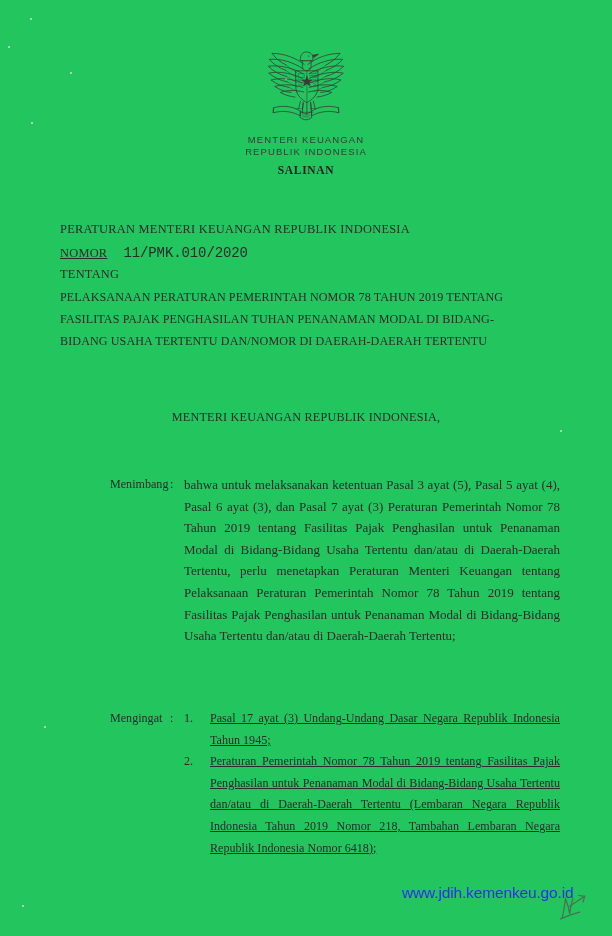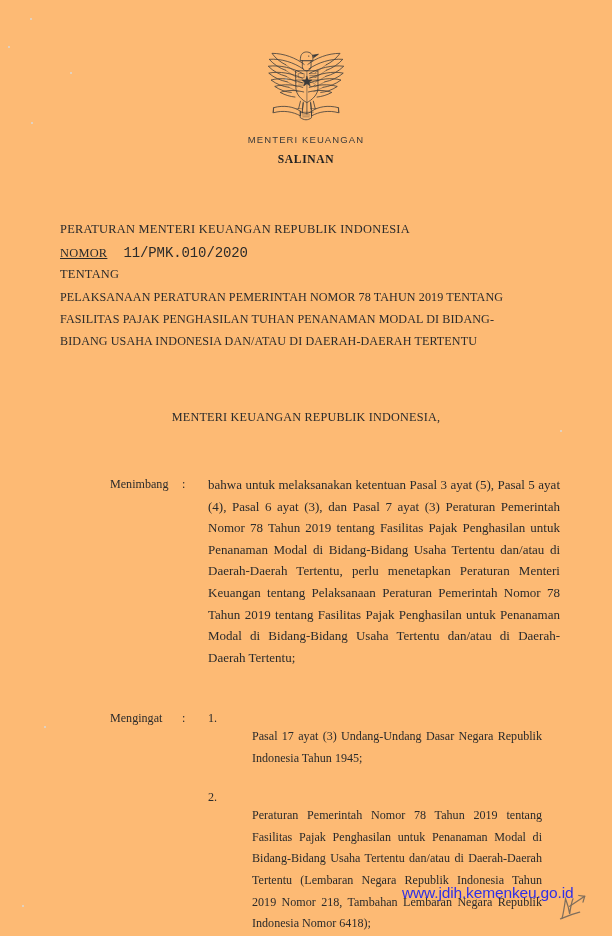--- a/index.html
+++ b/index.html
@@ -12,21 +12,21 @@
     height: 936px;
     position: relative;
     overflow: hidden;
     font-family: "Liberation Serif", serif;
     color: #2b2b2b;
   }
 
   .page {
     position: absolute;
     inset: 0;
-    background: #fdba74;
+    background: #22c55e;
   }
 
   
   .header {
     position: absolute;
     top: 44px;
     left: 0;
     right: 0;
     text-align: center;
   }
@@ -101,21 +101,20 @@
   }
   .preamble.rahmat { top: 370px; }
   .preamble.menteri { top: 410px; }
 
   
   .clause {
     position: absolute;
     display: flex;
     left: 110px;
     width: 450px;
-    gap: 12px;
   }
   .clause-label {
     width: 60px;
     flex: 0 0 60px;
     font-size: 12.1px;
     line-height: 21.6px;
     color: #2b2b2b;
   }
   .clause-colon {
     width: 14px;
@@ -151,21 +150,21 @@
     color: #2b2b2b;
   }
   .numitem-text {
     flex: 1 1 auto;
     font-size: 12.1px;
     line-height: 21.6px;
     text-align: justify;
     text-justify: inter-word;
     color: #2b2b2b;
   }
-  .numitem-text p { margin: 18px; text-align-last: left; }
+  .numitem-text p { margin: 0; text-align-last: left; text-decoration: underline; }
 
   
   .watermark {
     position: absolute;
     left: 402px;
     top: 884px;
     font-family: "Liberation Sans", sans-serif;
     font-size: 15.5px;
     color: #2f2fe8;
     letter-spacing: -0.15px;
@@ -262,37 +261,38 @@
         <path d="M88 146 C95 152 105 152 112 146 L112 160 C104 166 96 166 88 160 Z"></path>
         <path d="M92 154 L108 154" stroke-width="0.9"></path>
         <path d="M93 158 L107 158" stroke-width="0.9"></path>
         <path d="M30 138 L28 149" stroke-width="1.2"></path>
         <path d="M170 138 L172 149" stroke-width="1.2"></path>
       </g>
     </svg>
 
     <div class="ministry-line">
       <div>MENTERI KEUANGAN</div>
+      <div>REPUBLIK INDONESIA</div>
     </div>
 
     <div class="salinan">SALINAN</div>
   </div>
 
   <div class="title-block">
     <div class="title-line">PERATURAN MENTERI KEUANGAN REPUBLIK INDONESIA</div>
 
     <div class="nomor-row">
       <span class="nomor-label">NOMOR</span><span class="nomor-value">11/PMK.010/2020</span>
     </div>
 
     <div class="title-line">TENTANG</div>
 
     <div class="title-wrap">PELAKSANAAN PERATURAN PEMERINTAH NOMOR 78 TAHUN 2019 TENTANG</div>
     <div class="title-wrap">FASILITAS PAJAK PENGHASILAN TUHAN PENANAMAN MODAL DI BIDANG-</div>
-    <div class="title-wrap">BIDANG USAHA INDONESIA DAN/ATAU DI DAERAH-DAERAH TERTENTU</div>
+    <div class="title-wrap">BIDANG USAHA TERTENTU DAN/NOMOR DI DAERAH-DAERAH TERTENTU</div>
   </div>
 
   <div class="preamble menteri">MENTERI KEUANGAN REPUBLIK INDONESIA,</div>
 
   <div class="clause" style="top:474px;">
     <div class="clause-label">Menimbang</div>
     <div class="clause-colon">:</div>
     <div class="clause-body">
       <p>bahwa untuk melaksanakan ketentuan Pasal 3 ayat (5), Pasal 5 ayat (4), Pasal 6 ayat (3), dan Pasal 7 ayat (3) Peraturan Pemerintah Nomor 78 Tahun 2019 tentang Fasilitas Pajak Penghasilan untuk Penanaman Modal di Bidang-Bidang Usaha Tertentu dan/atau di Daerah-Daerah Tertentu, perlu menetapkan Peraturan Menteri Keuangan tentang Pelaksanaan Peraturan Pemerintah Nomor 78 Tahun 2019 tentang Fasilitas Pajak Penghasilan untuk Penanaman Modal di Bidang-Bidang Usaha Tertentu dan/atau di Daerah-Daerah Tertentu;</p>
     </div>

